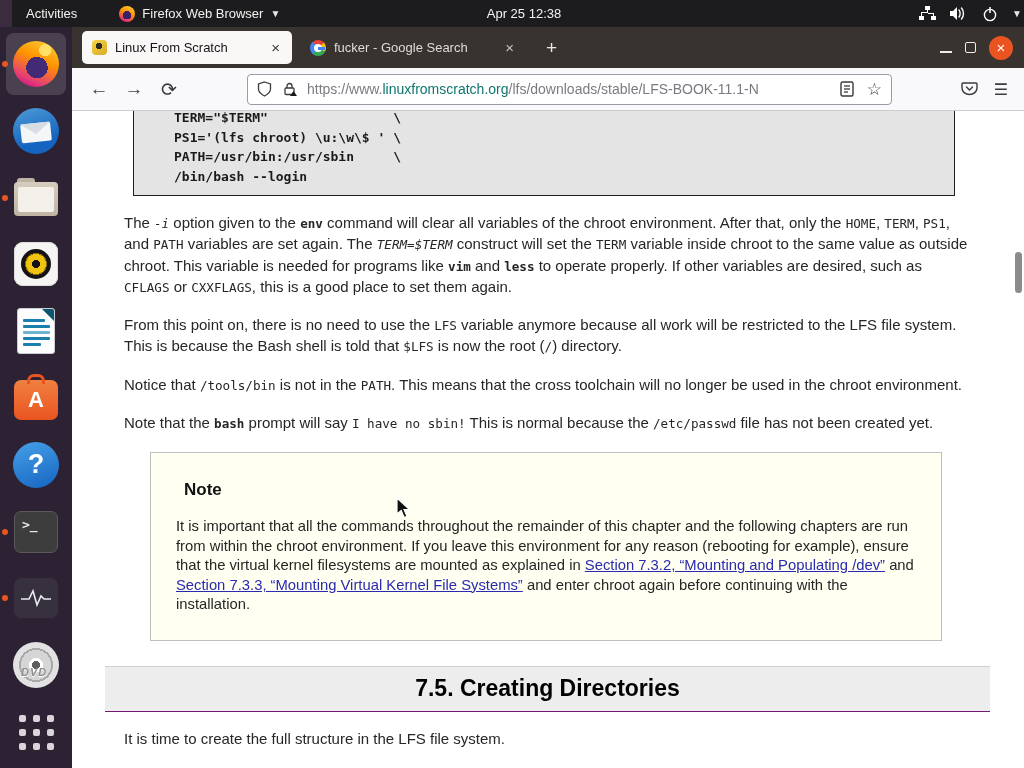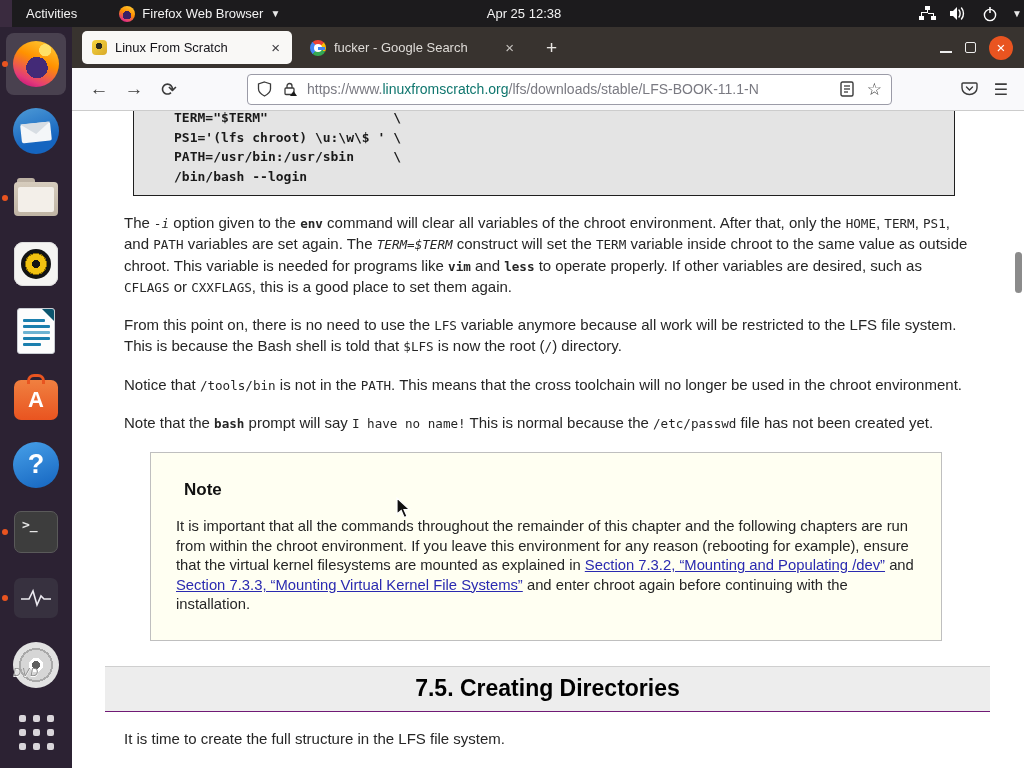--- a/index.html
+++ b/index.html
@@ -31,21 +31,21 @@
   .ic-rhythm .spk { position:absolute; left:7px; top:7px; width:30px; height:30px; border-radius:50%; background:radial-gradient(circle, #141414 0 4px, #f2c211 4px 10px, #8a6d00 10px 11px, #141414 11px 15px); }
   .ic-writer { position:relative; width:38px; height:46px; background:#fdfdfd; border:1px solid #c9ccd2; border-radius:3px; overflow:hidden; }
   .ic-writer .fold { position:absolute; right:0; top:0; width:0; height:0; border-left:12px solid transparent; border-top:12px solid #0b556e; }
   .ic-writer .ln { position:absolute; left:5px; height:3px; background:#1b7fae; border-radius:1px; }
   .ic-soft { width:44px; height:40px; background:linear-gradient(#f08040,#e95420); border-radius:7px; position:relative; margin-top:5px; display:flex; align-items:center; justify-content:center; color:#fff; font-weight:bold; font-size:22px; }
   .ic-soft .handle { position:absolute; top:-6px; left:13px; width:18px; height:10px; border:3px solid #e95420; border-bottom:none; border-radius:7px 7px 0 0; }
   .ic-help { width:46px; height:46px; border-radius:50%; background:linear-gradient(160deg,#47a0e8,#1565c0); color:#fff; font-weight:bold; font-size:27px; display:flex; align-items:center; justify-content:center; }
   .ic-term { width:44px; height:42px; background:#3d3d3d; border:1px solid #5a5a5a; border-radius:7px; color:#e6e6e6; font-family:"DejaVu Sans Mono",monospace; font-size:13px; font-weight:bold; padding:5px 0 0 7px; }
   .ic-mon { width:44px; height:40px; background:#37313f; border-radius:7px; display:flex; align-items:center; justify-content:center; }
   .ic-dvd { width:46px; height:46px; border-radius:50%; background:radial-gradient(circle, #5e5e5e 0 4px, #ffffff 4px 7px, #d6d6d6 7px 15px, #a9a9a9 15px 17px, #e2e2e2 17px 23px); position:relative; }
-  .ic-dvd span { position:absolute; left:0; top:24px; font-size:11px; font-style:italic; font-weight:normal; color:#8f8f8f; text-shadow:0 1px 0 #fff; letter-spacing:1px; }
+  .ic-dvd span { position:absolute; left:8px; top:24px; font-size:11px; font-style:italic; font-weight:bold; color:#8f8f8f; text-shadow:0 1px 0 #fff; letter-spacing:1px; }
   .ic-grid { display:grid; grid-template-columns:repeat(3,7px); grid-template-rows:repeat(3,7px); gap:7px; }
   .ic-grid i { width:7px; height:7px; border-radius:2px; background:#d9d5da; }
 
   
   .window { position:absolute; left:72px; top:27px; width:952px; height:741px; }
   .tabbar { height:41px; background:#38332f; display:flex; align-items:center; padding-left:10px; }
   .tab { height:33px; display:flex; align-items:center; border-radius:5px; font-size:13px; padding:0 8px 0 10px; }
   .tab.active { background:#f9f8f6; color:#15141a; width:210px; }
   .tab.inactive { background:transparent; color:#dfdcd8; width:226px; margin-left:8px; }
   .tab .title { flex:1; margin-left:8px; white-space:nowrap; overflow:hidden; }
@@ -252,21 +252,21 @@
 
   <div class="content">
     <div class="page">
       <pre class="kernel">TERM="$TERM"                \
 PS1='(lfs chroot) \u:\w\$ ' \
 PATH=/usr/bin:/usr/sbin     \
 /bin/bash --login</pre>
       <p><span>The </span><span class="seg-monoi">-i</span><span> option given to the </span><span class="seg-monob">env</span><span> command will clear all variables of the chroot environment. After that, only the </span><span class="seg-mono">HOME</span><span>, </span><span class="seg-mono">TERM</span><span>, </span><span class="seg-mono">PS1</span><span>, and </span><span class="seg-mono">PATH</span><span> variables are set again. The </span><span class="seg-monoi">TERM=$TERM</span><span> construct will set the </span><span class="seg-mono">TERM</span><span> variable inside chroot to the same value as outside chroot. This variable is needed for programs like </span><span class="seg-monob">vim</span><span> and </span><span class="seg-monob">less</span><span> to operate properly. If other variables are desired, such as </span><span class="seg-mono">CFLAGS</span><span> or </span><span class="seg-mono">CXXFLAGS</span><span>, this is a good place to set them again.</span></p>
       <p><span>From this point on, there is no need to use the </span><span class="seg-mono">LFS</span><span> variable anymore because all work will be restricted to the LFS file system. This is because the Bash shell is told that </span><span class="seg-mono">$LFS</span><span> is now the root (</span><span class="seg-mono">/</span><span>) directory.</span></p>
       <p><span>Notice that </span><span class="seg-mono">/tools/bin</span><span> is not in the </span><span class="seg-mono">PATH</span><span>. This means that the cross toolchain will no longer be used in the chroot environment.</span></p>
-      <p><span>Note that the </span><span class="seg-monob">bash</span><span> prompt will say </span><span class="seg-mono">I have no name!</span><span> This is normal because the </span><span class="seg-mono">/etc/passwd</span><span> file has not been created yet.</span></p>
+      <p><span>Note that the </span><span class="seg-monob">bash</span><span> prompt will say </span><span class="seg-mono">I have no sbin!</span><span> This is normal because the </span><span class="seg-mono">/etc/passwd</span><span> file has not been created yet.</span></p>
 
       <div class="notebox">
         <h3>Note</h3>
         <div class="nbody"><span>It is important that all the commands throughout the remainder of this chapter and the following chapters are run from within the chroot environment. If you leave this environment for any reason (rebooting for example), ensure that the virtual kernel filesystems are mounted as explained in </span><a class="seg-link" href="#">Section 7.3.2, “Mounting and Populating /dev”</a><span> and </span><a class="seg-link" href="#">Section 7.3.3, “Mounting Virtual Kernel File Systems”</a><span> and enter chroot again before continuing with the installation.</span></div>
       </div>
 
       <div class="h2band">
         <h2>7.5. Creating Directories</h2>
       </div>
 

